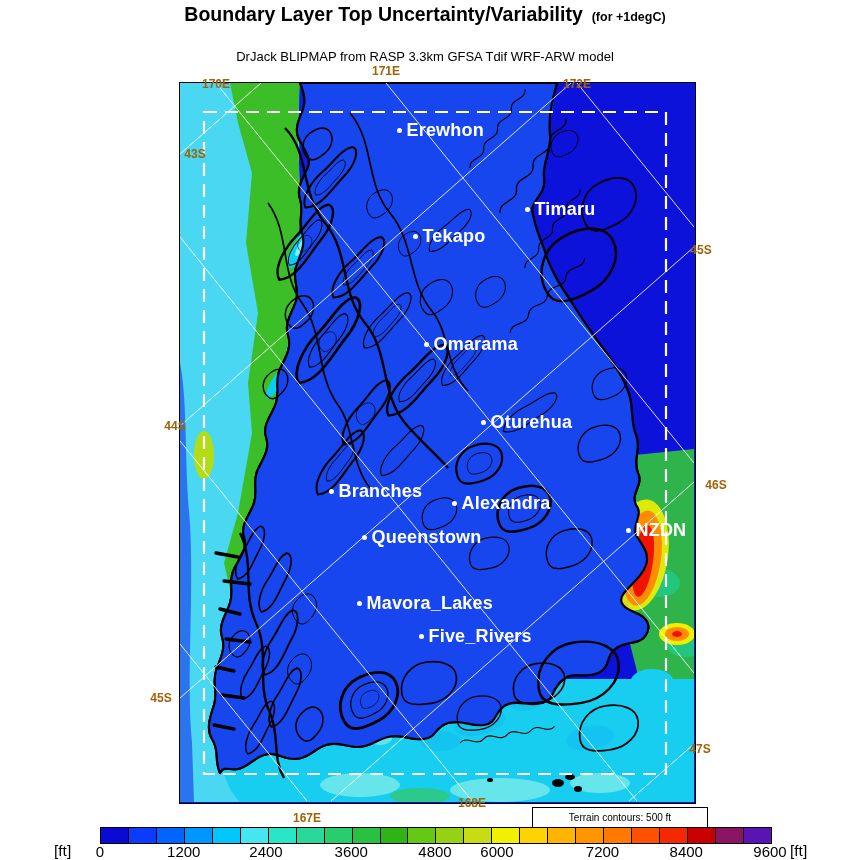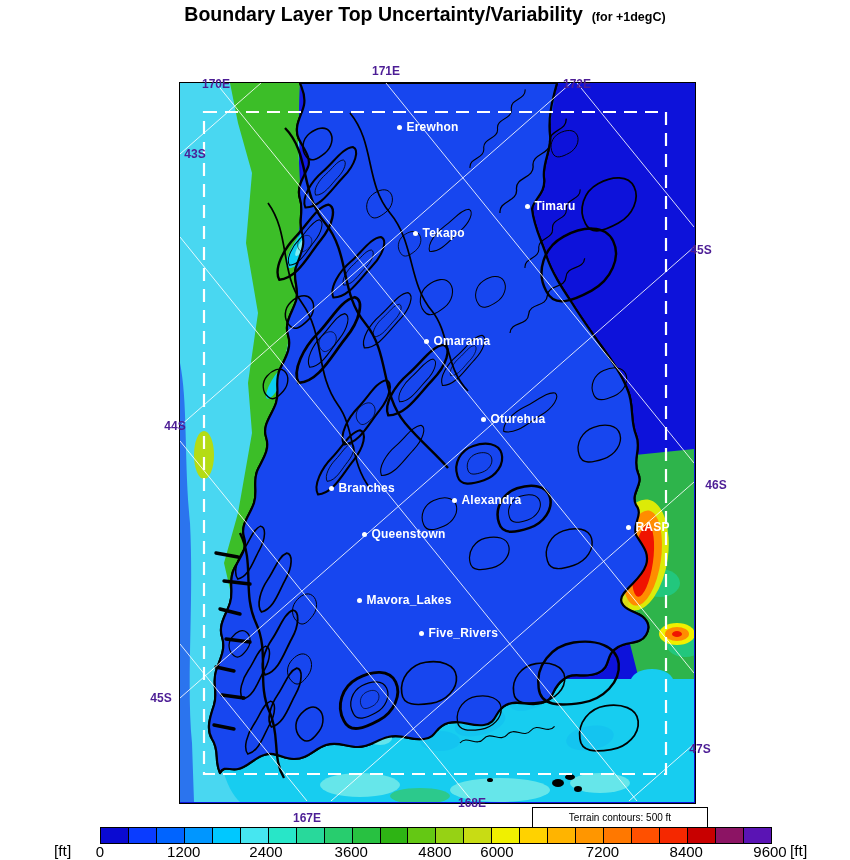--- a/index.html
+++ b/index.html
@@ -7,43 +7,44 @@
         font-family:"Liberation Sans",sans-serif;color:#000;}
   .hdr{position:absolute;left:0;width:100%;text-align:center;white-space:nowrap;}
   #title-line{top:3px;font-size:19.5px;font-weight:700;}
   #title-suffix{font-size:12.5px;font-weight:700;}
   #valid-line{top:28px;font-size:17px;font-weight:400;}
   .small-part{font-size:13.5px;}
   #model-line{top:49px;font-size:13px;font-weight:400;}
   #map-frame{position:absolute;left:179px;top:82px;width:517px;height:722px;
              border:1.5px solid #000;box-sizing:border-box;background:#0d12da;}
   .coord-label{position:absolute;transform:translate(-50%,-50%);font-size:12px;font-weight:700;
-               color:#4c1d95;z-index:30;white-space:nowrap;}
+               color:#a16207;z-index:30;white-space:nowrap;}
   .station{position:absolute;z-index:25;white-space:nowrap;display:flex;align-items:center;}
   .station .dot{width:5px;height:5px;border-radius:50%;background:#fff;display:inline-block;}
-  .station .slabel{color:#fff;font-size:12px;font-weight:700;margin-left:5px;letter-spacing:0.2px;}
+  .station .slabel{color:#fff;font-size:18px;font-weight:700;margin-left:5px;letter-spacing:0.2px;}
   #terrain-box{position:absolute;left:532px;top:807px;width:176px;height:21px;border:1.6px solid #000;
                background:#fff;box-sizing:border-box;display:flex;align-items:center;justify-content:center;
                font-size:10px;z-index:40;}
   #colorbar{position:absolute;left:100px;top:827px;width:670px;height:15px;display:flex;
             border:1.2px solid #000;box-sizing:content-box;z-index:10;}
   #colorbar .seg{flex:1 1 auto;border-right:1px solid #000;}
   #colorbar .seg:last-child{border-right:none;}
   .cb-tick{position:absolute;top:843px;transform:translateX(-50%);font-size:15px;z-index:10;}
   .cb-unit{position:absolute;top:842px;font-size:15.5px;z-index:10;}
 </style>
 </head>
 <body>
 
 <div id="page">
 
   <div class="hdr" id="title-line">
     <span>Boundary Layer Top Uncertainty/Variability</span>
     <span id="title-suffix">&nbsp;<span>(for +1degC)</span></span>
   </div>
+  <div class="hdr" id="model-line">DrJack BLIPMAP from RASP 3.3km GFSA Tdif WRF-ARW model</div>
 
   <div id="map-frame">
   <svg viewBox="0 0 514 719" width="514" height="719" shape-rendering="auto">
 
     <rect x="0" y="0" width="514" height="719" fill="#0d12da"></rect>
 
     <path d="M455,372 L514,366 L514,650 L470,640 L446,545 L456,452 L450,428 L458,406 Z" fill="#2eb44b"></path>
     <ellipse cx="480" cy="500" rx="20" ry="14" fill="#22c77d"></ellipse>
     <ellipse cx="505" cy="562" rx="18" ry="12" fill="#22c77d"></ellipse>
     <ellipse cx="472" cy="600" rx="22" ry="14" fill="#17cdf0"></ellipse>
@@ -325,21 +326,21 @@
       <div class="station" style="left: 451.5px; top: 493px;">
         <span class="dot"></span>
         <span class="slabel">Alexandra</span>
       </div>
       <div class="station" style="left: 361.5px; top: 527px;">
         <span class="dot"></span>
         <span class="slabel">Queenstown</span>
       </div>
       <div class="station" style="left: 625.5px; top: 520px;">
         <span class="dot"></span>
-        <span class="slabel">RASP</span>
+        <span class="slabel">NZDN</span>
       </div>
       <div class="station" style="left: 356.5px; top: 593px;">
         <span class="dot"></span>
         <span class="slabel">Mavora_Lakes</span>
       </div>
       <div class="station" style="left: 418.5px; top: 626px;">
         <span class="dot"></span>
         <span class="slabel">Five_Rivers</span>
       </div>
     </div>

